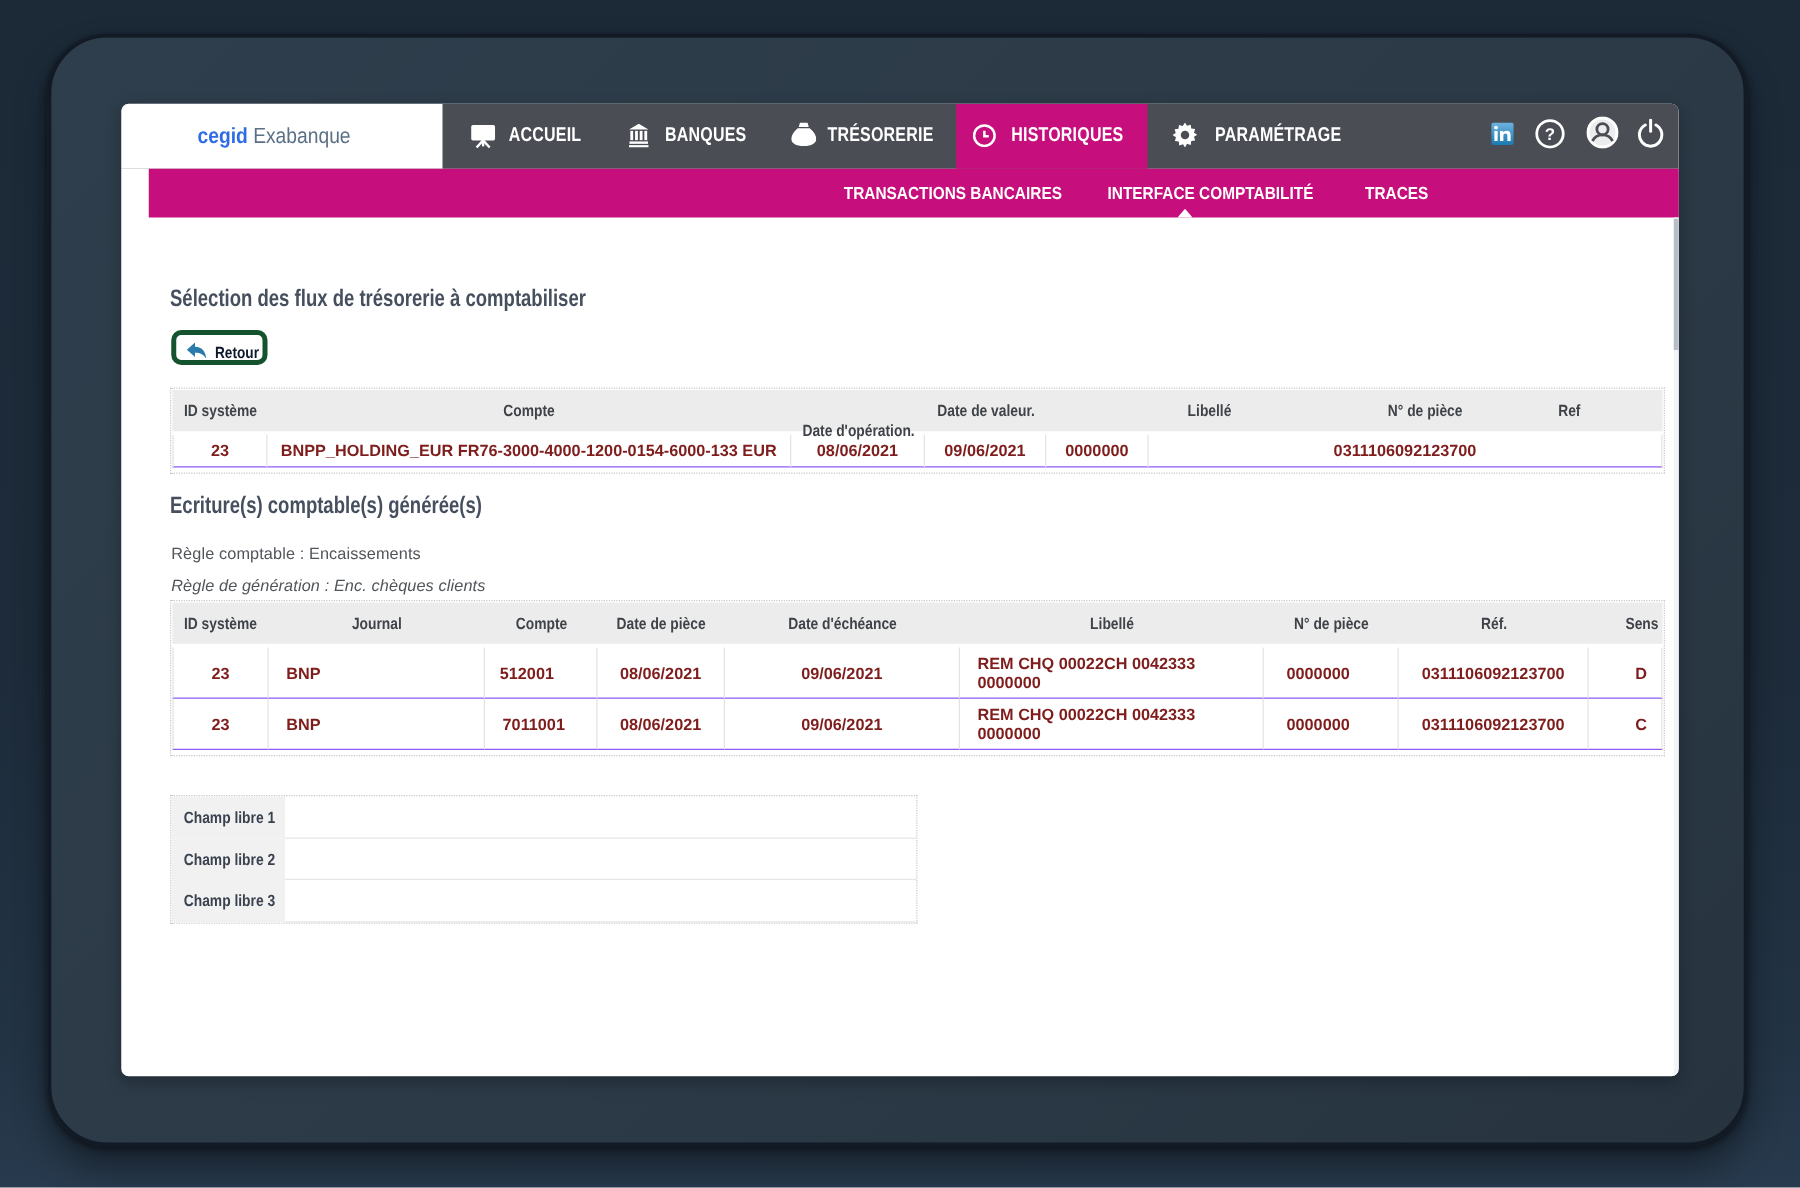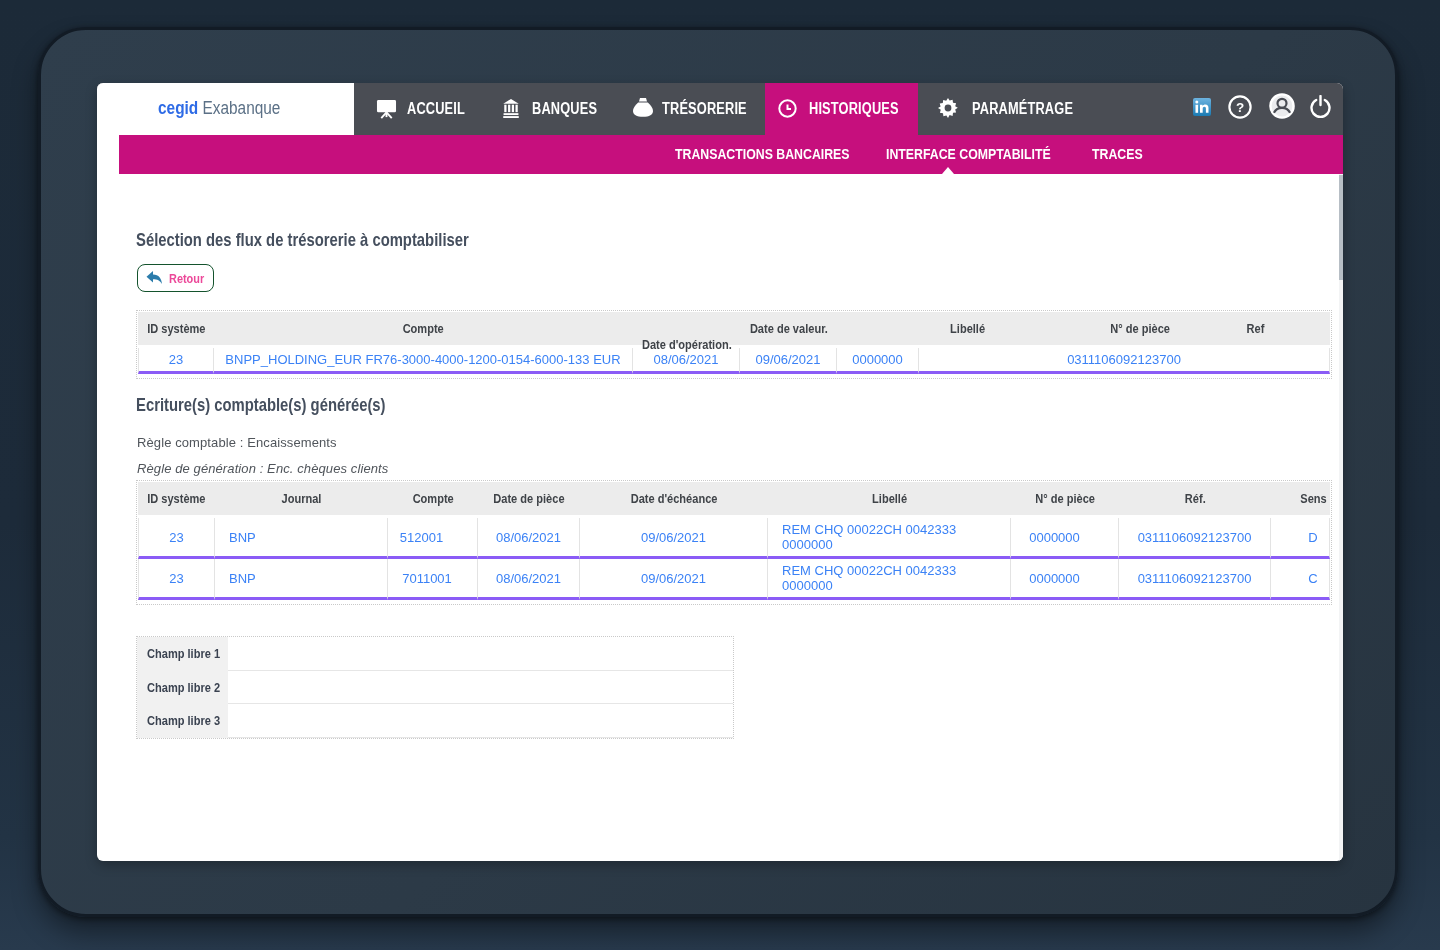--- a/index.html
+++ b/index.html
@@ -29,32 +29,32 @@
   .subitem { position:absolute; top:11px; color:#fff; font-weight:bold; font-size:14px; white-space:nowrap;
       transform:scaleX(0.88); transform-origin:0 50%; }
   .caret { position:absolute; left:845px; top:84px; width:0; height:0;
       border-left:6px solid transparent; border-right:6px solid transparent; border-bottom:7px solid #fff; }
   
   .ric { position:absolute; top:0; }
   
   .h1 { position:absolute; left:39px; color:#454f5e; font-weight:bold; font-size:19px; white-space:nowrap;
         transform:scaleX(0.78); transform-origin:0 50%; }
   .btn-retour { position:absolute; left:40px; top:181px; width:77px; height:28px;
-        border:1px solid #14532d; border-radius:8px; background:#fff; color:#ec4899; }
+        border:4px solid #14532d; border-radius:8px; background:#fff; color:#0f172a; }
   .btn-retour .txt { position:absolute; left:31px; top:6px; font-weight:bold; font-size:13px;
         transform:scaleX(0.84); transform-origin:0 50%; }
   .meta { position:absolute; left:40px; color:#50555b; font-size:13px; letter-spacing:0.1px; white-space:nowrap; }
   
   .tbl { position:absolute; left:39px; width:1196px; }
   .tbl .hdr { display:flex; background:#ececec; align-items:center; }
   .tbl .hdr .c { text-align:center; font-weight:bold; font-size:13px; color:#3f4348; }
   .tbl .hdr .c span { display:inline-block; transform:scaleX(0.85); white-space:nowrap; }
   .tbl .row { display:flex; background:#fff; }
-  .tbl .row .c { font-size:13px; color:#3b82f6; display:flex; align-items:center; justify-content:center;
-        border-bottom:3px solid #8b5cf6; border-right:1px solid #e3e3e3; text-align:center; }
+  .tbl .row .c { font-size:13px; color:#7f1d1d; display:flex; align-items:center; justify-content:center;
+        border-bottom:1px solid #8b5cf6; border-right:1px solid #e3e3e3; text-align:center;font-weight:bold; }
   .tbl .row .c:first-child { border-left:1px solid #e3e3e3; }
   .dotted { border:1px dotted #c9c9c9; }
   
   .champ { position:absolute; left:39px; top:553px; width:598px; border:1px dotted #c9c9c9; background:#fff; }
   .champ .r { display:flex; height:33.5px; }
   .champ .lab { width:91px; background:#f1f1f1; display:flex; align-items:center; }
   .champ .lab span { display:inline-block; margin-left:10px; font-weight:bold; font-size:13px; color:#3a4250;
         transform:scaleX(0.85); transform-origin:0 50%; white-space:nowrap; }
   .champ .val { flex:1; border-bottom:1px solid #e6e6e6; }
   .scrollbar { position:absolute; right:0; top:91px; width:4px; height:687px; background:#f3f4f5; }

